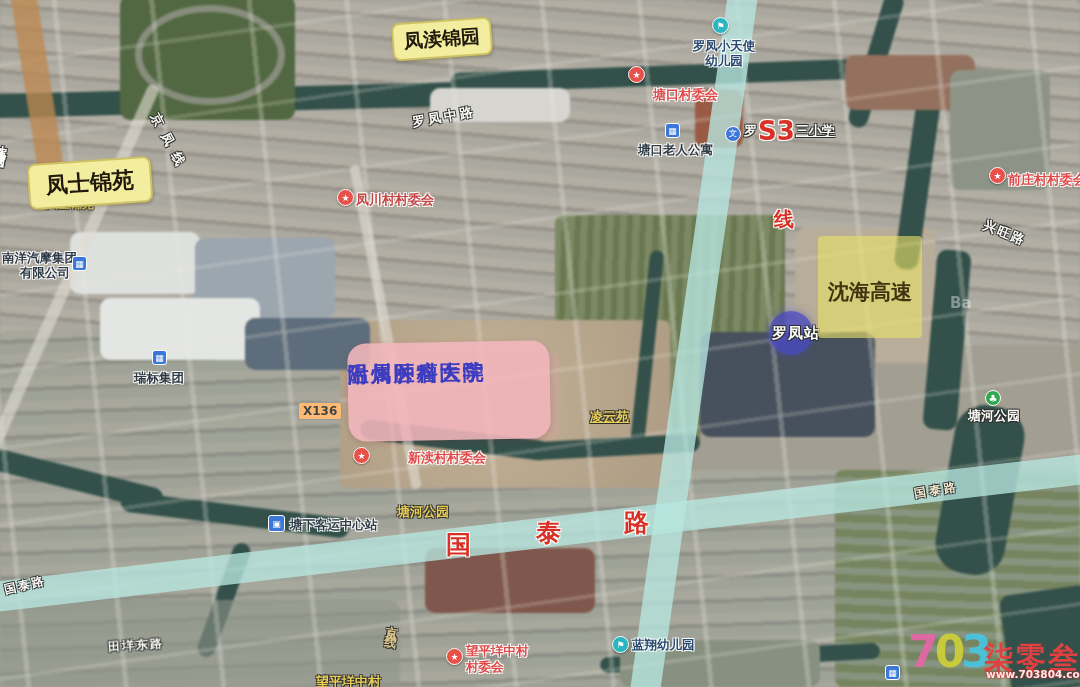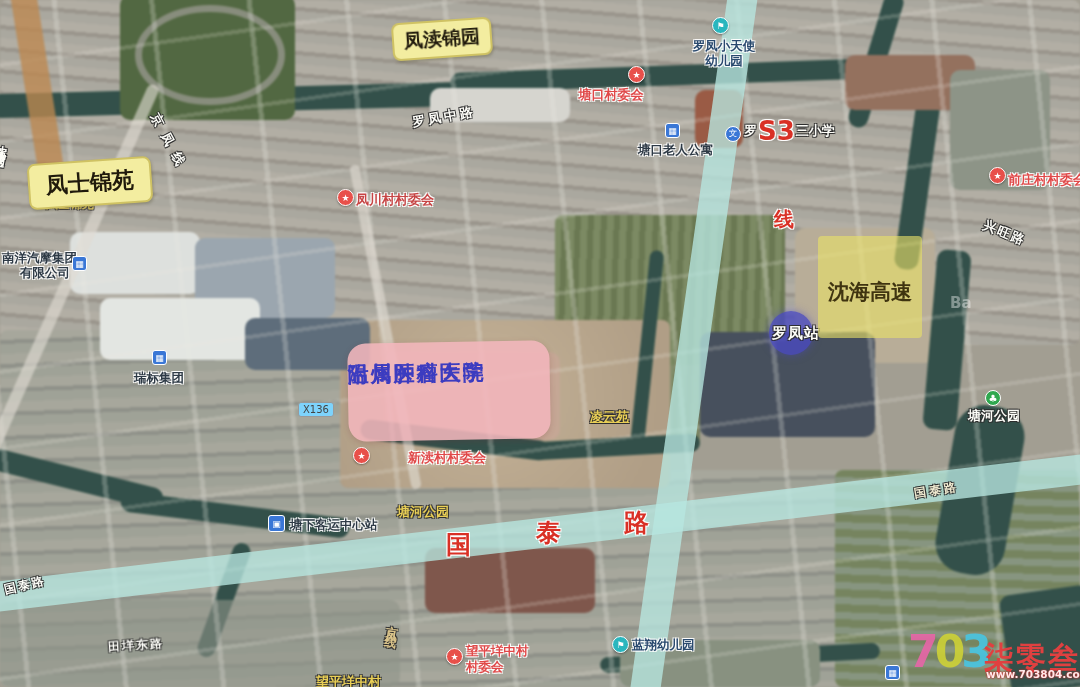--- a/index.html
+++ b/index.html
@@ -131,41 +131,41 @@
   <div style="left:950px;top:294px;color:rgba(255,255,255,.4);font-size:15px;font-weight:bold;">Ba</div>
 
   <div class="roadname od" style="left:412px;top:108px;letter-spacing:3px;transform:rotate(-10deg);">罗凤中路</div>
   <div class="roadname od" style="left:162px;top:110px;letter-spacing:9px;transform:rotate(62deg);transform-origin:left top;">京凤线</div>
   <div class="goldlabel od" style="left:384px;top:616px;writing-mode:vertical-rl;letter-spacing:5px;font-size:12px;color:#d9c38a;transform:rotate(8deg);">京凤线</div>
   <div class="roadname od" style="left:982px;top:224px;letter-spacing:2px;transform:rotate(22deg);">兴旺路</div>
   <div class="roadname od" style="left:-7px;top:135px;writing-mode:vertical-rl;letter-spacing:3px;transform:rotate(10deg);">沈海高速</div>
   <div class="roadname od" style="left:4px;top:577px;font-size:12px;letter-spacing:2px;transform:rotate(-13deg);">国泰路</div>
   <div class="roadname od" style="left:914px;top:482px;font-size:12px;letter-spacing:3px;color:#eee8cf;transform:rotate(-9deg);">国泰路</div>
   <div class="roadname od" style="left:108px;top:637px;font-size:12px;letter-spacing:2px;transform:rotate(-4deg);">田垟东路</div>
-  <div style="left:298px;top:402px;background:#7dd3fc;border:1px solid #999;border-radius:3px;
-              color:#444;font-size:10px;font-weight:normal;padding:1px 4px;">X136</div>
+  <div style="left:298px;top:402px;background:#fdba74;border:1px solid #999;border-radius:3px;
+              color:#444;font-size:12px;font-weight:bold;padding:1px 4px;">X136</div>
 
   <div class="redroad ow" style="left:446px;top:528px;font-size:25px;">国</div>
   <div class="redroad ow" style="left:536px;top:516px;font-size:25px;">泰</div>
   <div class="redroad ow" style="left:624px;top:506px;font-size:25px;">路</div>
 
   <div class="redroad ow" style="left:774px;top:206px;font-size:20px;">线</div>
 
   <div class="pin pin-star" style="left:628px;top:66px;">★</div>
-  <div class="redlabel ow" style="left:566px;top:86px;width:90px;text-align:center;">塘口村委会</div>
+  <div class="redlabel ow" style="left:628px;top:86px;width:90px;text-align:right;">塘口村委会</div>
 
   <div class="pin pin-teal" style="left:712px;top:17px;">⚑</div>
   <div class="darklabel bluelabel" style="left:688px;top:38px;width:72px;text-align:center;">罗凤小天使</div>
   <div class="darklabel bluelabel" style="left:688px;top:53px;width:72px;text-align:center;">幼儿园</div>
 
   <div class="icon-circ" style="left:725px;top:126px;">文</div>
   <div style="left:744px;top:116px;display:flex;align-items:center;white-space:nowrap;">
     <span class="roadname od" style="position:static;">罗</span>
     <span class="redroad ow" style="position:static;font-size:26px;margin:0 1px;">S3</span>
-    <span class="roadname od" style="position:static;">三小学</span>
+    <span class="roadname od" style="position:static;text-decoration:underline;">三小学</span>
   </div>
 
   <div class="icon-sq" style="left:665px;top:123px;">▦</div>
   <div class="darklabel" style="left:638px;top:142px;">塘口老人公寓</div>
 
   <div class="pin pin-star" style="left:989px;top:167px;">★</div>
   <div class="redlabel ow" style="left:1008px;top:171px;">前庄村村委会</div>
 
   <div class="pin pin-star" style="left:337px;top:189px;">★</div>
   <div class="redlabel ow" style="left:356px;top:191px;color:#c64545;">凤川村村委会</div>

